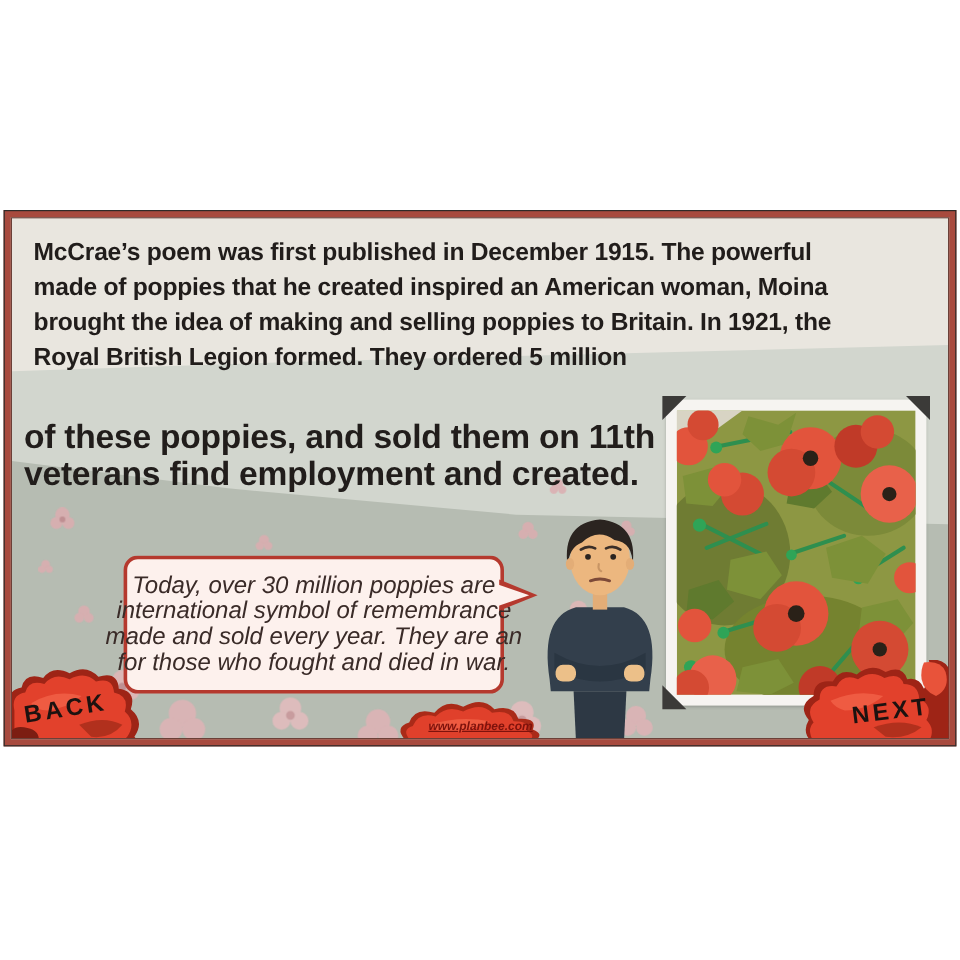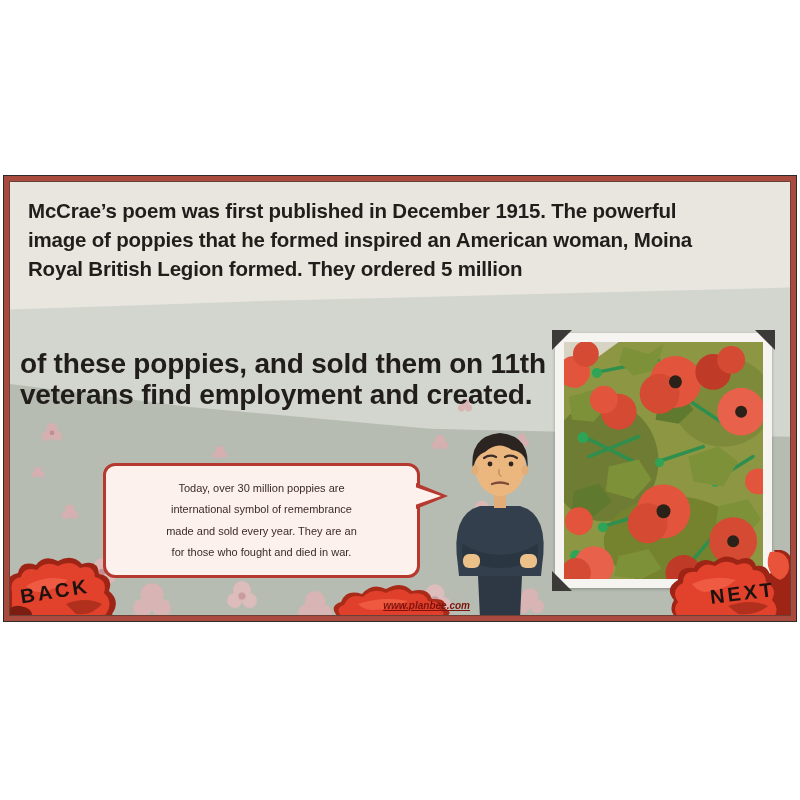--- a/index.html
+++ b/index.html
@@ -23,34 +23,34 @@
   .corner{position:absolute;width:0;height:0;}
   .corner.tl{top:-3px;left:-3px;border-top:20px solid #3b3a38;border-right:20px solid transparent;}
   .corner.tr{top:-3px;right:-3px;border-top:20px solid #3b3a38;border-left:20px solid transparent;}
   .corner.bl{bottom:-3px;left:-3px;border-bottom:20px solid #3b3a38;border-right:20px solid transparent;}
   .corner.br{bottom:-3px;right:-3px;border-bottom:20px solid #3b3a38;border-left:20px solid transparent;}
   
   .bubble{position:absolute;left:93px;top:281px;width:317px;height:115px;box-sizing:border-box;
           background:#fdf1ed;border:3px solid #b5392e;border-radius:12px;
           display:flex;flex-direction:column;justify-content:center;align-items:center;
           text-align:center;z-index:3;}
-  .bubble .bln{font-size:11px;line-height:21.5px;color:#3a2b28;white-space:nowrap;}
+  .bubble .bln{font-style:italic;font-size:20px;line-height:21.5px;color:#3a2b28;white-space:nowrap;}
   .tail-out{position:absolute;right:-31px;top:17px;width:0;height:0;
             border-left:32px solid #b5392e;border-top:13px solid transparent;border-bottom:13px solid transparent;}
   .tail-in{position:absolute;right:-24px;top:21px;width:0;height:0;
            border-left:26px solid #fdf1ed;border-top:9px solid transparent;border-bottom:9px solid transparent;}
   
   .character{position:absolute;left:438px;top:244px;width:104px;height:192px;z-index:2;}
   
   .poppy{position:absolute;z-index:4;}
   .nav-label{position:absolute;z-index:5;font-weight:bold;font-size:20px;letter-spacing:3px;
              color:#1c1210;cursor:pointer;}
   #back-label{left:10px;top:398px;transform:rotate(-9deg);}
   #next-label{left:700px;top:400px;transform:rotate(-7deg);}
-  .site-link{position:absolute;left:330px;top:418px;width:130px;text-align:right;z-index:5;
+  .site-link{position:absolute;left:347px;top:418px;width:130px;text-align:left;z-index:5;
              font-size:10px;font-weight:bold;font-style:italic;color:#7e120c;
              text-decoration:underline;cursor:pointer;}
 </style>
 </head>
 <body>
 
 <div id="stage">
   <div class="slide">
     <div class="slide-content">
 
@@ -170,21 +170,22 @@
           <g transform="translate(512,260) scale(0.7)">
               <circle r="6" cy="-4"></circle>
               <circle r="5" cx="5" cy="3"></circle>
               <circle r="5" cx="-5" cy="3"></circle>
             </g>
         </g>
       </svg>
 
       <div id="para1" class="para">
         <div class="ln">McCrae’s poem was first published in December 1915. The powerful</div>
-        <div class="ln">image of poppies that he formed inspired an American woman, Moina</div>
+        <div class="ln">made of poppies that he created inspired an American woman, Moina</div>
+        <div class="ln">brought the idea of making and selling poppies to Britain. In 1921, the</div>
         <div class="ln">Royal British Legion formed. They ordered 5 million</div>
       </div>
 
       <div id="para2" class="para">
         <div class="ln">of these poppies, and sold them on 11th</div>
         <div class="ln">veterans find employment and created.</div>
       </div>
 
       <div class="photo-frame">
         <svg viewBox="0 0 200 238" preserveAspectRatio="none">

